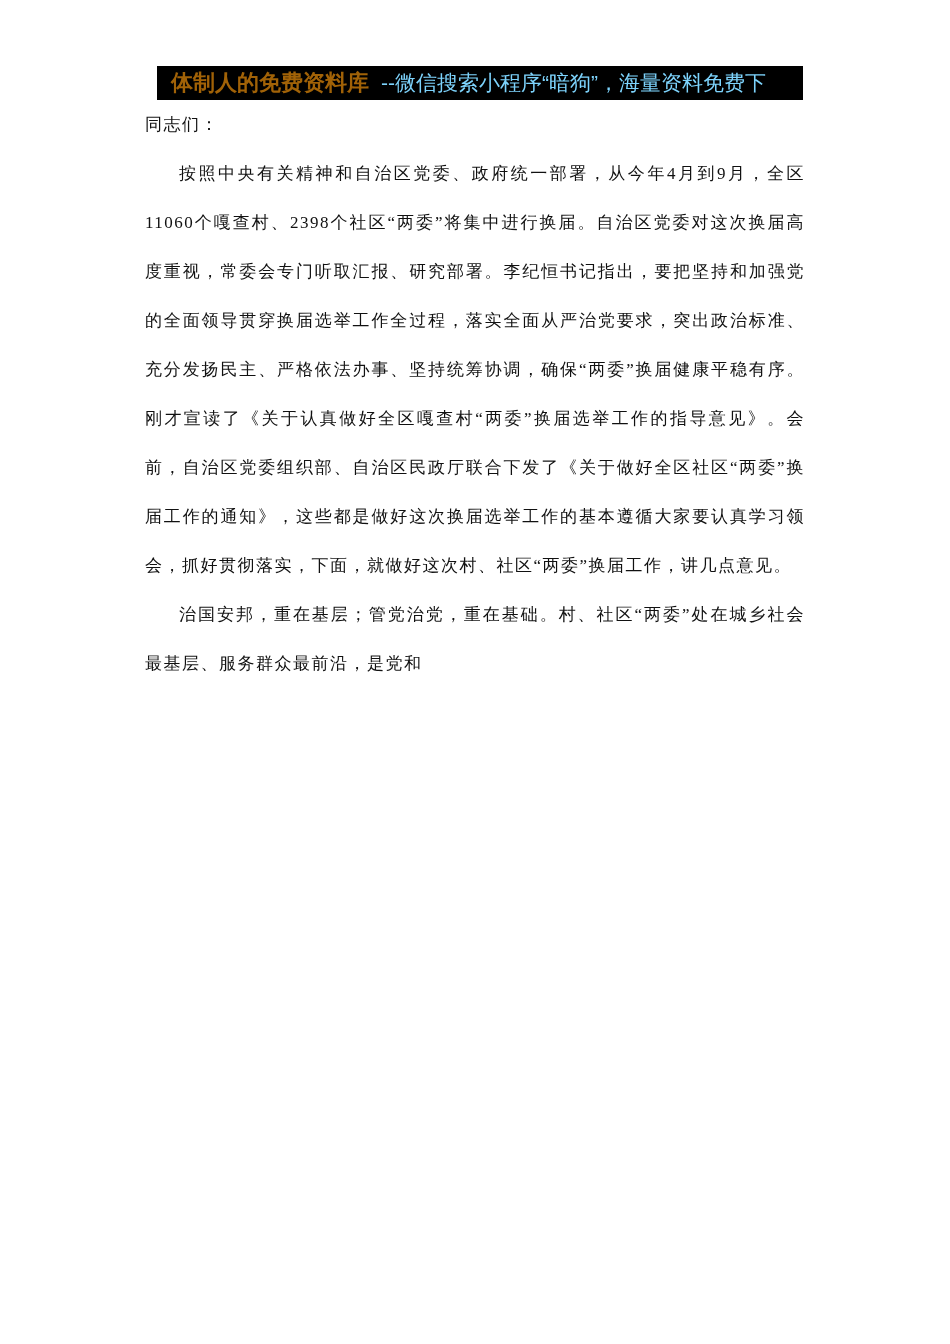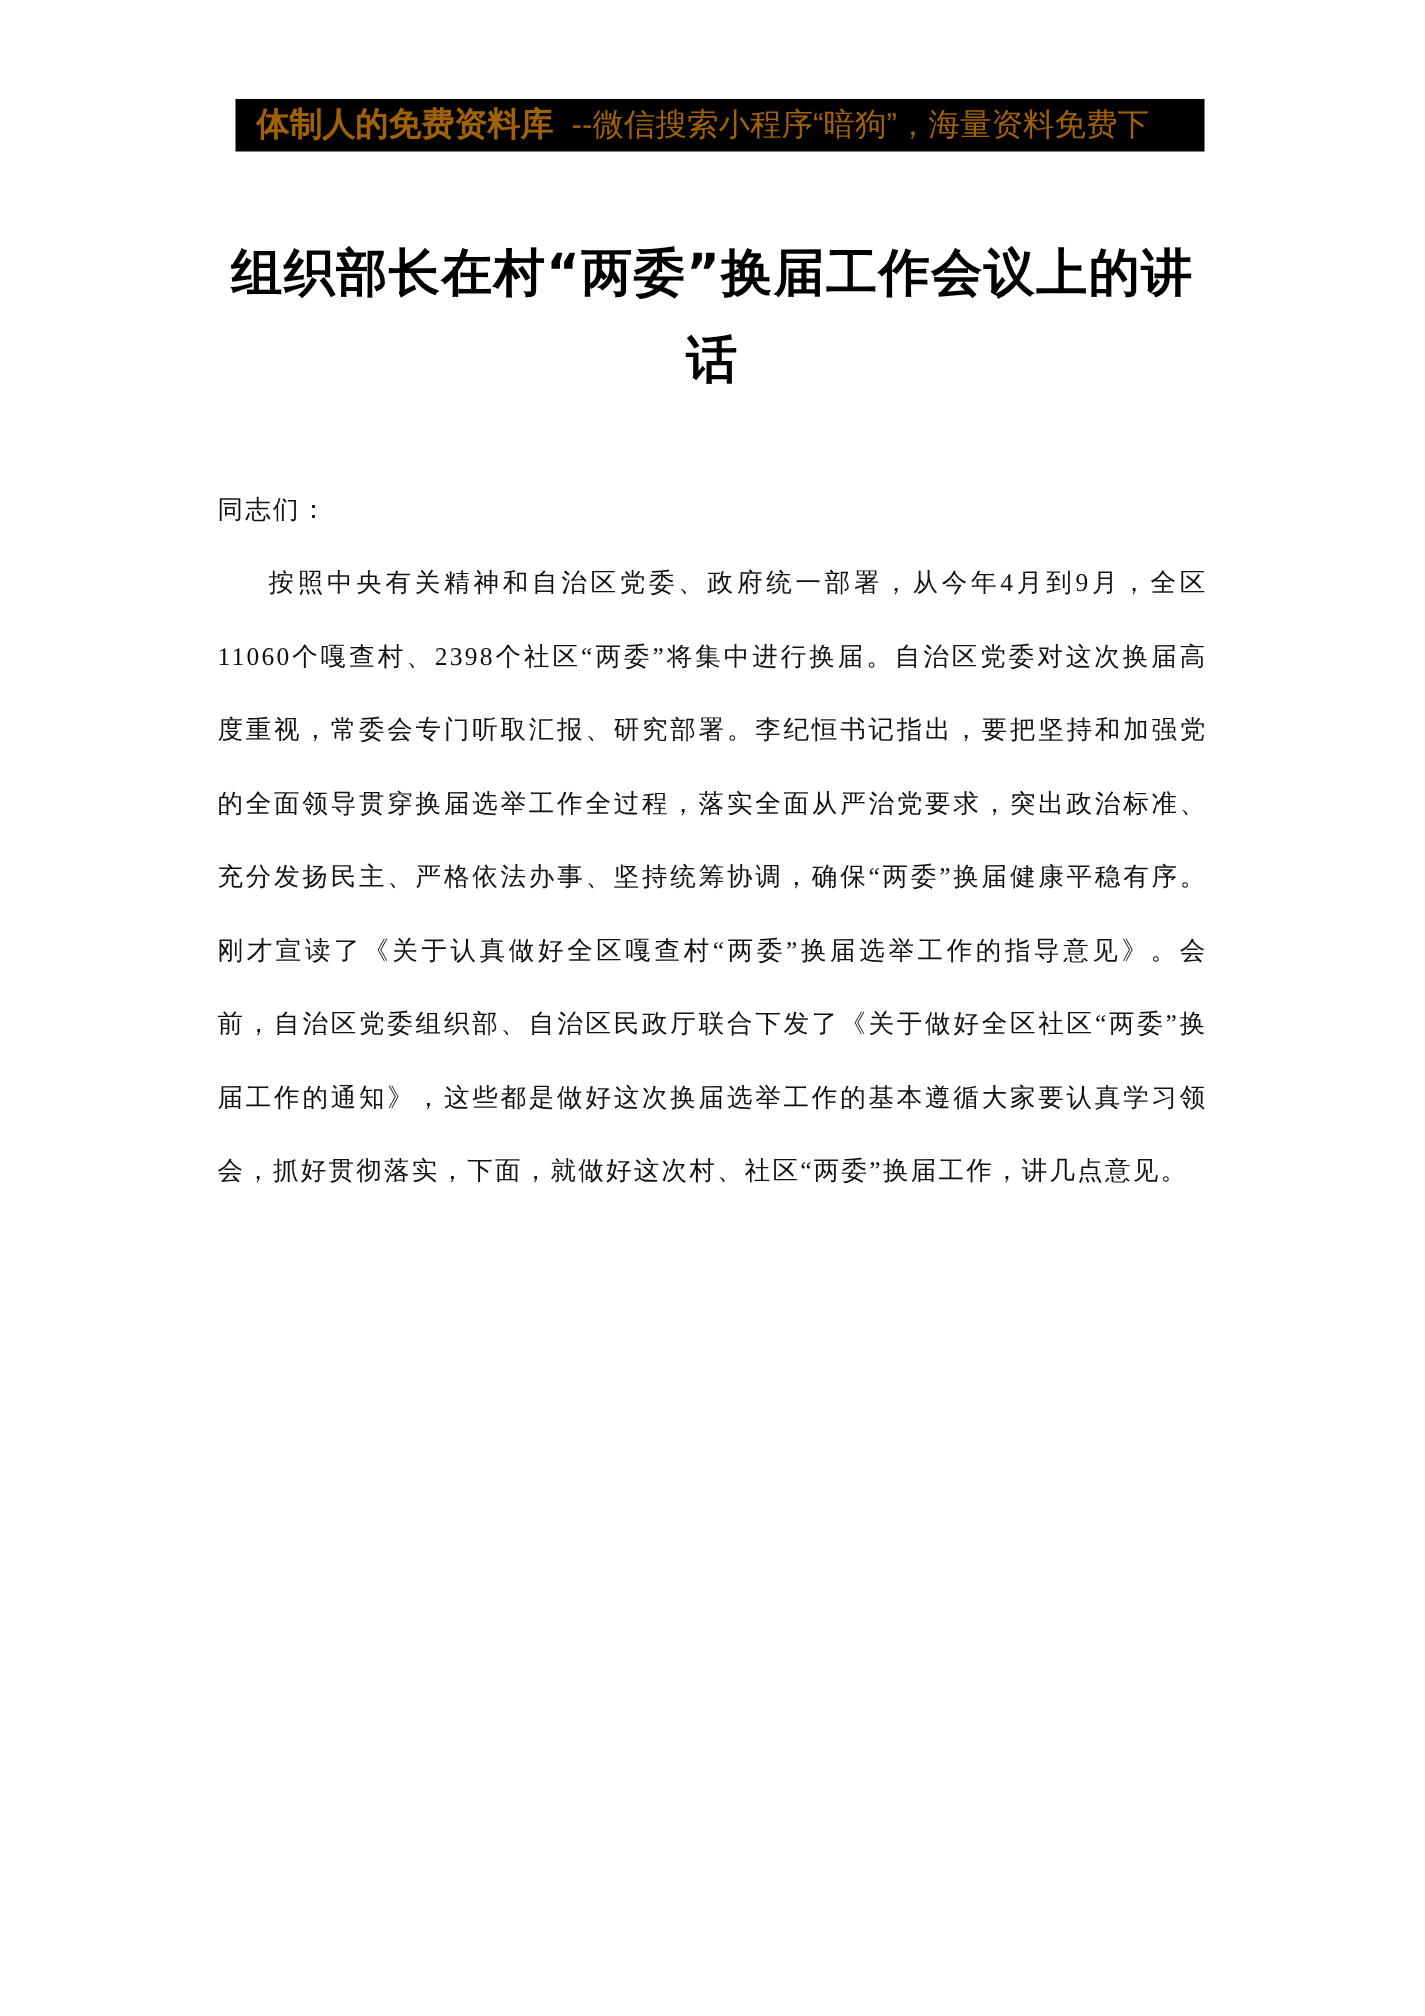--- a/index.html
+++ b/index.html
@@ -29,21 +29,21 @@
     white-space: nowrap;
     overflow: hidden;
   }
   .banner-highlight {
     color: #a16207;
     font-weight: bold;
     font-size: 22px;
     margin-right: 12px;
   }
   .banner-rest {
-    color: #a16207;
+    color: #7dd3fc;
     font-weight: normal;
   }
   
   .doc-title {
     margin-top: 52px;
     margin-bottom: 46px;
     text-align: center;
     font-family: "DejaVu Sans", "Liberation Sans", sans-serif;
     font-weight: 900;
     font-size: 34px;
@@ -68,20 +68,20 @@
 </style>
 </head>
 <body>
 
 <div class="page">
 
   <div class="banner">
     <span class="banner-highlight">体制人的免费资料库</span><span class="banner-rest">--微信搜索小程序“暗狗”，海量资料免费下</span>
   </div>
 
-  <h1 class="doc-title">组织部长在村“两委”换届工作会议上的讲话</h1>
 
   <div class="body-text">
     <p class="para">同志们：</p>
     <p class="para indent">按照中央有关精神和自治区党委、政府统一部署，从今年4月到9月，全区11060个嘎查村、2398个社区“两委”将集中进行换届。自治区党委对这次换届高度重视，常委会专门听取汇报、研究部署。李纪恒书记指出，要把坚持和加强党的全面领导贯穿换届选举工作全过程，落实全面从严治党要求，突出政治标准、充分发扬民主、严格依法办事、坚持统筹协调，确保“两委”换届健康平稳有序。刚才宣读了《关于认真做好全区嘎查村“两委”换届选举工作的指导意见》。会前，自治区党委组织部、自治区民政厅联合下发了《关于做好全区社区“两委”换届工作的通知》，这些都是做好这次换届选举工作的基本遵循大家要认真学习领会，抓好贯彻落实，下面，就做好这次村、社区“两委”换届工作，讲几点意见。</p>
+    <p class="para indent">治国安邦，重在基层；管党治党，重在基础。村、社区“两委”处在城乡社会最基层、服务群众最前沿，是党和</p>
   </div>
 
 </div>
 
 </body></html>

